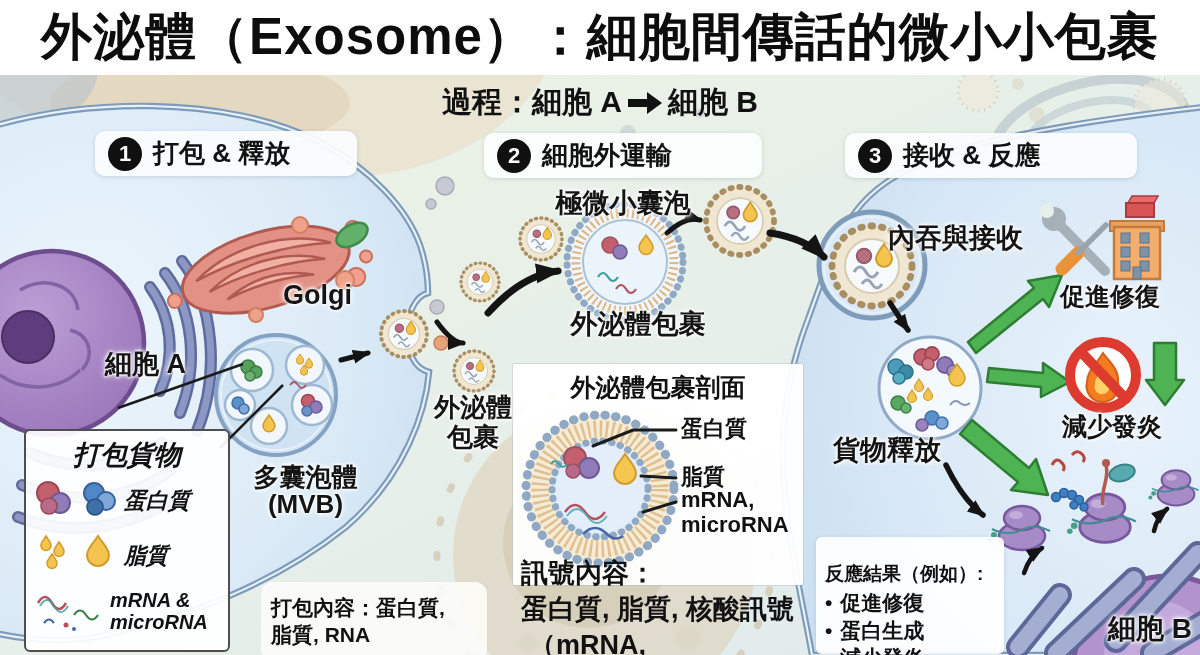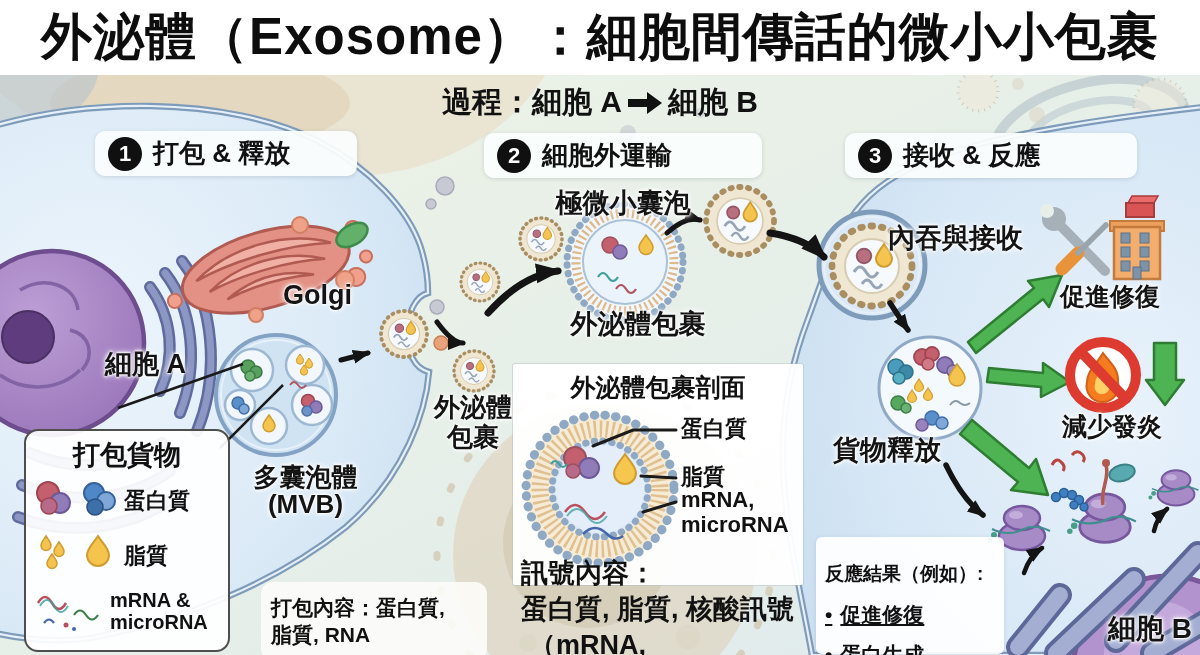--- a/index.html
+++ b/index.html
@@ -13,37 +13,37 @@
   .halo{text-shadow:0 0 4px rgba(255,255,255,.95),0 0 7px rgba(255,255,255,.85),
         0 1px 2px rgba(255,255,255,.9),0 -1px 2px rgba(255,255,255,.9);}
   .subtitle{position:absolute;top:82px;left:0;width:1200px;display:flex;z-index:2;
             align-items:center;justify-content:center;gap:4px;font-size:30px;font-weight:900;color:#111;}
   .pill{position:absolute;z-index:2;display:flex;align-items:center;gap:11px;padding:0 13px;
         background:rgba(250,253,253,.94);border-radius:10px;box-shadow:0 1px 4px rgba(60,80,90,.18);}
   .pill .num{width:34px;height:34px;border-radius:50%;background:#101010;color:#fff;display:flex;
              align-items:center;justify-content:center;font-size:22px;font-weight:900;flex:0 0 auto;}
   .pill .ptxt{font-size:26px;font-weight:900;color:#111;white-space:nowrap;}
   .legend{position:absolute;left:24px;top:429px;width:206px;height:223px;z-index:2;
-          background:rgba(255,255,255,.93);border:2.5px solid #4e4e4e;border-radius:14px;box-sizing:border-box;}
+          background:rgba(255,255,255,.93);border:2.5px solid #4e4e4e;border-radius:6px;box-sizing:border-box;font-style:italic;}
   .legend .ltitle{text-align:center;font-size:27px;font-weight:900;color:#111;margin-top:6px;}
   .lrow{display:flex;align-items:center;padding:0 6px;height:55px;}
   .lrow .lic{flex:0 0 92px;}
   .lrow .ltx{font-size:22px;font-weight:900;color:#111;line-height:1.0;}
   .note{position:absolute;z-index:2;background:rgba(253,253,249,.88);border-radius:12px;
         padding:12px 10px;font-size:21px;font-weight:700;color:#111;line-height:1.3;}
   .panel{position:absolute;left:513px;top:364px;width:290px;height:221px;z-index:2;
          background:rgba(255,255,255,.95);border-radius:2px;box-shadow:0 0 0 1px rgba(170,182,188,.4);}
   .panel .ptitle{text-align:center;font-size:25px;font-weight:900;color:#111;margin-top:7px;}
   .panel .plbl{position:absolute;font-size:22px;font-weight:900;color:#111;line-height:1.15;}
   .panel .psig{position:absolute;left:8px;top:192px;font-size:27px;font-weight:900;color:#111;line-height:1.33;}
   .results{position:absolute;left:816px;top:537px;width:188px;height:117px;z-index:2;
            background:rgba(255,255,255,.92);border-radius:6px;box-shadow:0 1px 4px rgba(60,80,90,.15);
            box-sizing:border-box;padding:24px 9px;}
   .results .rtitle{font-size:19px;font-weight:900;color:#111;}
-  .results .rbul{font-size:21px;font-weight:900;color:#111;margin-top:16px;line-height:1.12;text-decoration:underline;}
+  .results .rbul{font-size:21px;font-weight:900;color:#111;margin-top:4px;line-height:1.12;}
   .results .rbul .dot{margin-right:8px;}
 </style>
 </head>
 <body>
 
 <div class="stage">
 
   <div class="titlebar">
     <h1>外泌體（Exosome）：細胞間傳話的微小小包裹</h1>
   </div>

